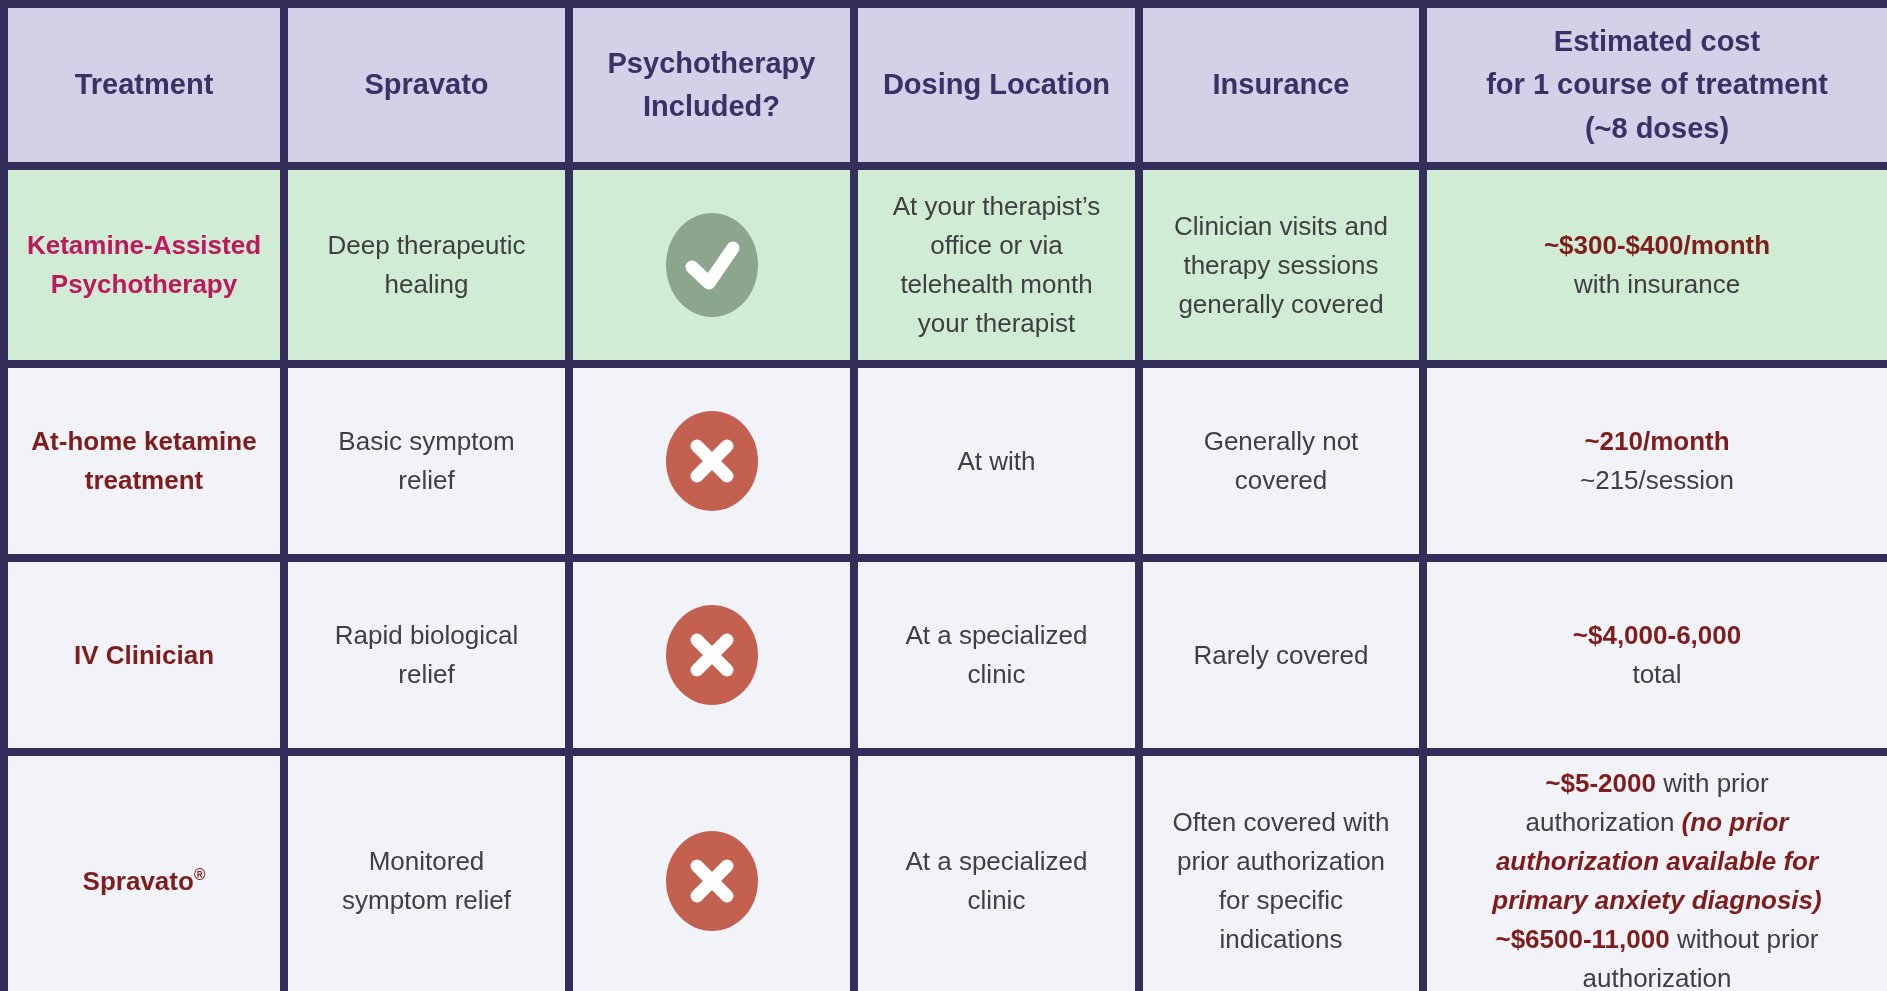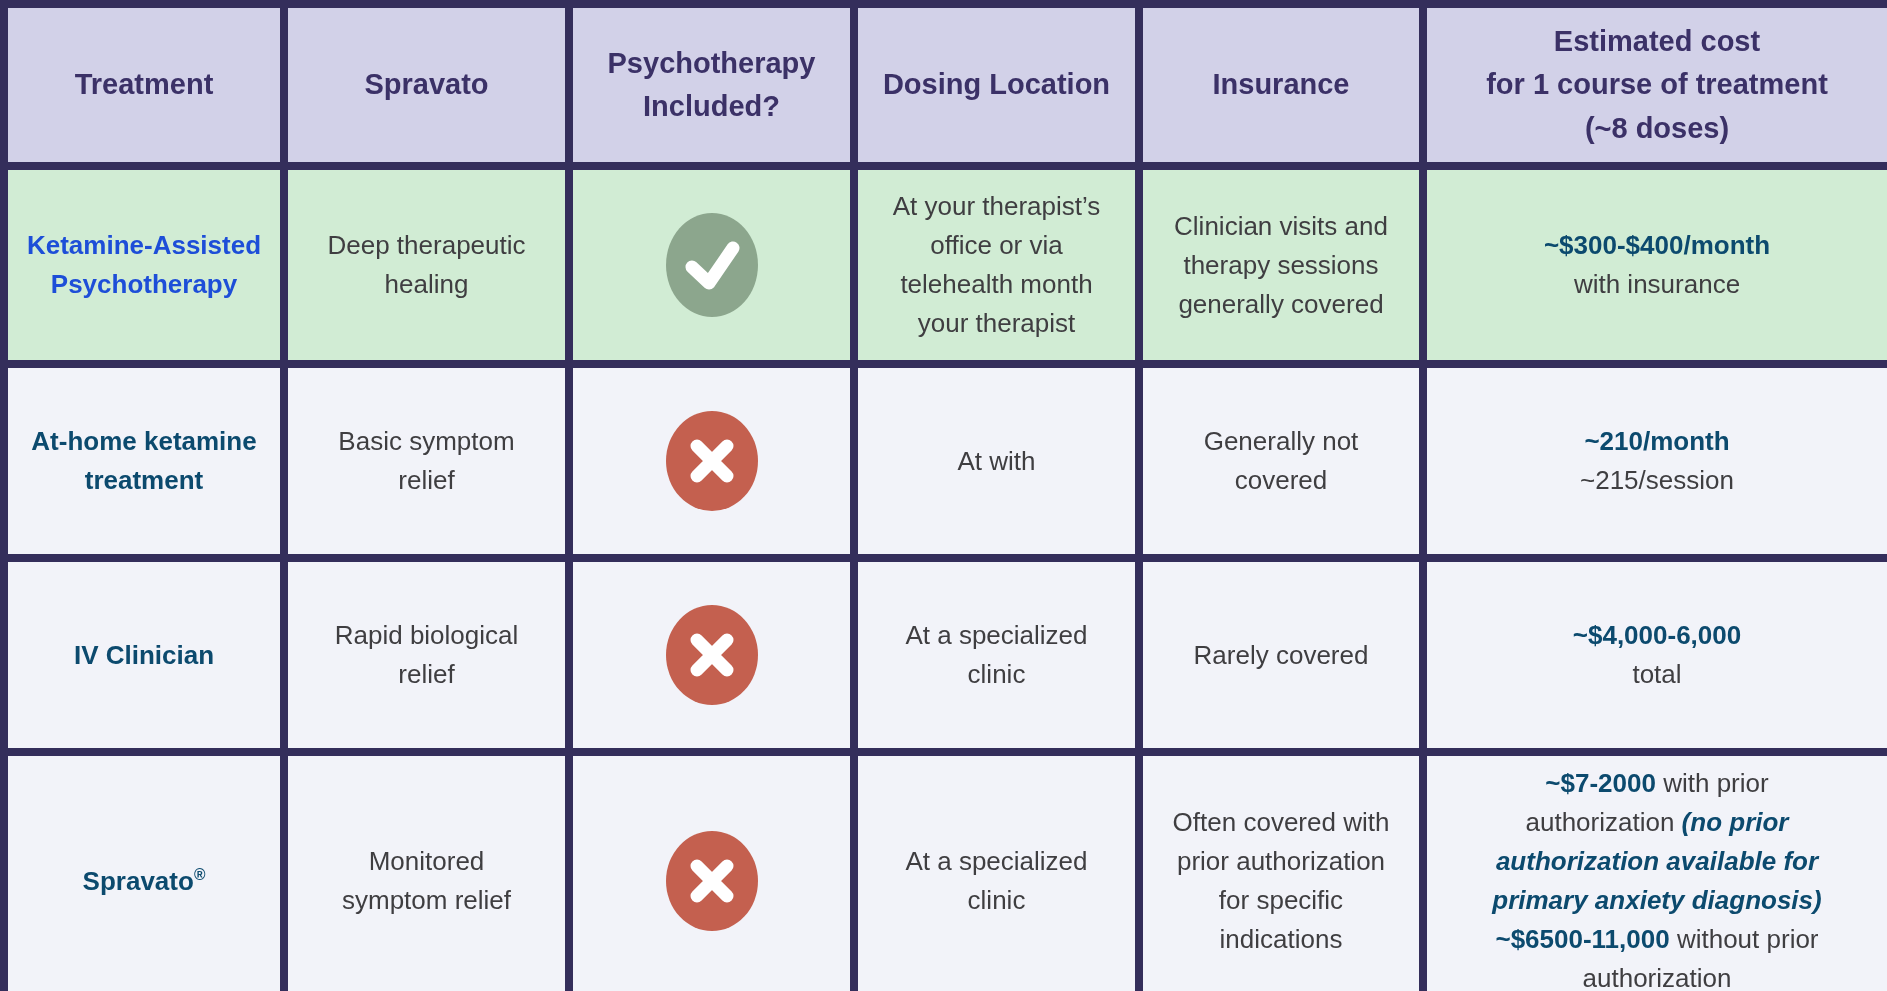--- a/index.html
+++ b/index.html
@@ -29,22 +29,22 @@
     line-height: 1.5;
   }
   tbody td {
     background: var(--row-bg, #f2f3f9);
     color: var(--body-text, #3f3e41);
     font-size: 26px;
     font-weight: 400;
     line-height: 1.5;
   }
   tr.highlight td { background: var(--highlight-row-bg, #d1ecd4); }
-  tr.highlight td.treatment .b { color: #1d4ed8; }
-  .b { font-weight: 700; color: #0c4a6e; }
+  tr.highlight td.treatment .b { color: #be185d; }
+  .b { font-weight: 700; color: #7f1d1d; }
   .i { font-style: italic; }
   sup { font-size: 60%; line-height: 0; }
   .r-header { height: 162px; }
   .r-0 { height: 188px; }
   .r-1 { height: 164px; }
   .r-2 { height: 168px; }
   .r-3 { height: 258px; }
   td.icon-cell svg { display: block; margin: 0 auto; }
 </style>
 </head>
@@ -140,21 +140,21 @@
           <ellipse cx="46" cy="50" rx="46" ry="50" fill="var(--cross-circle, #c4604f)"></ellipse>
           <path d="M31 35 L61 65 M61 35 L31 65" fill="none" stroke="var(--icon-glyph, #ffffff)" stroke-width="13" stroke-linecap="round"></path>
         </svg>
       </td>
       <td><span>At a specialized
 clinic</span></td>
       <td><span>Often covered with
 prior authorization
 for specific
 indications</span></td>
-      <td><span class="b">~$7-2000</span><span> with prior
+      <td><span class="b">~$5-2000</span><span> with prior
 authorization </span><span class="b i">(no prior
 authorization available for
 primary anxiety diagnosis)</span><span>
 </span><span class="b">~$6500-11,000</span><span> without prior
 authorization</span></td>
     </tr>
 
   </tbody>
 </table>
 

